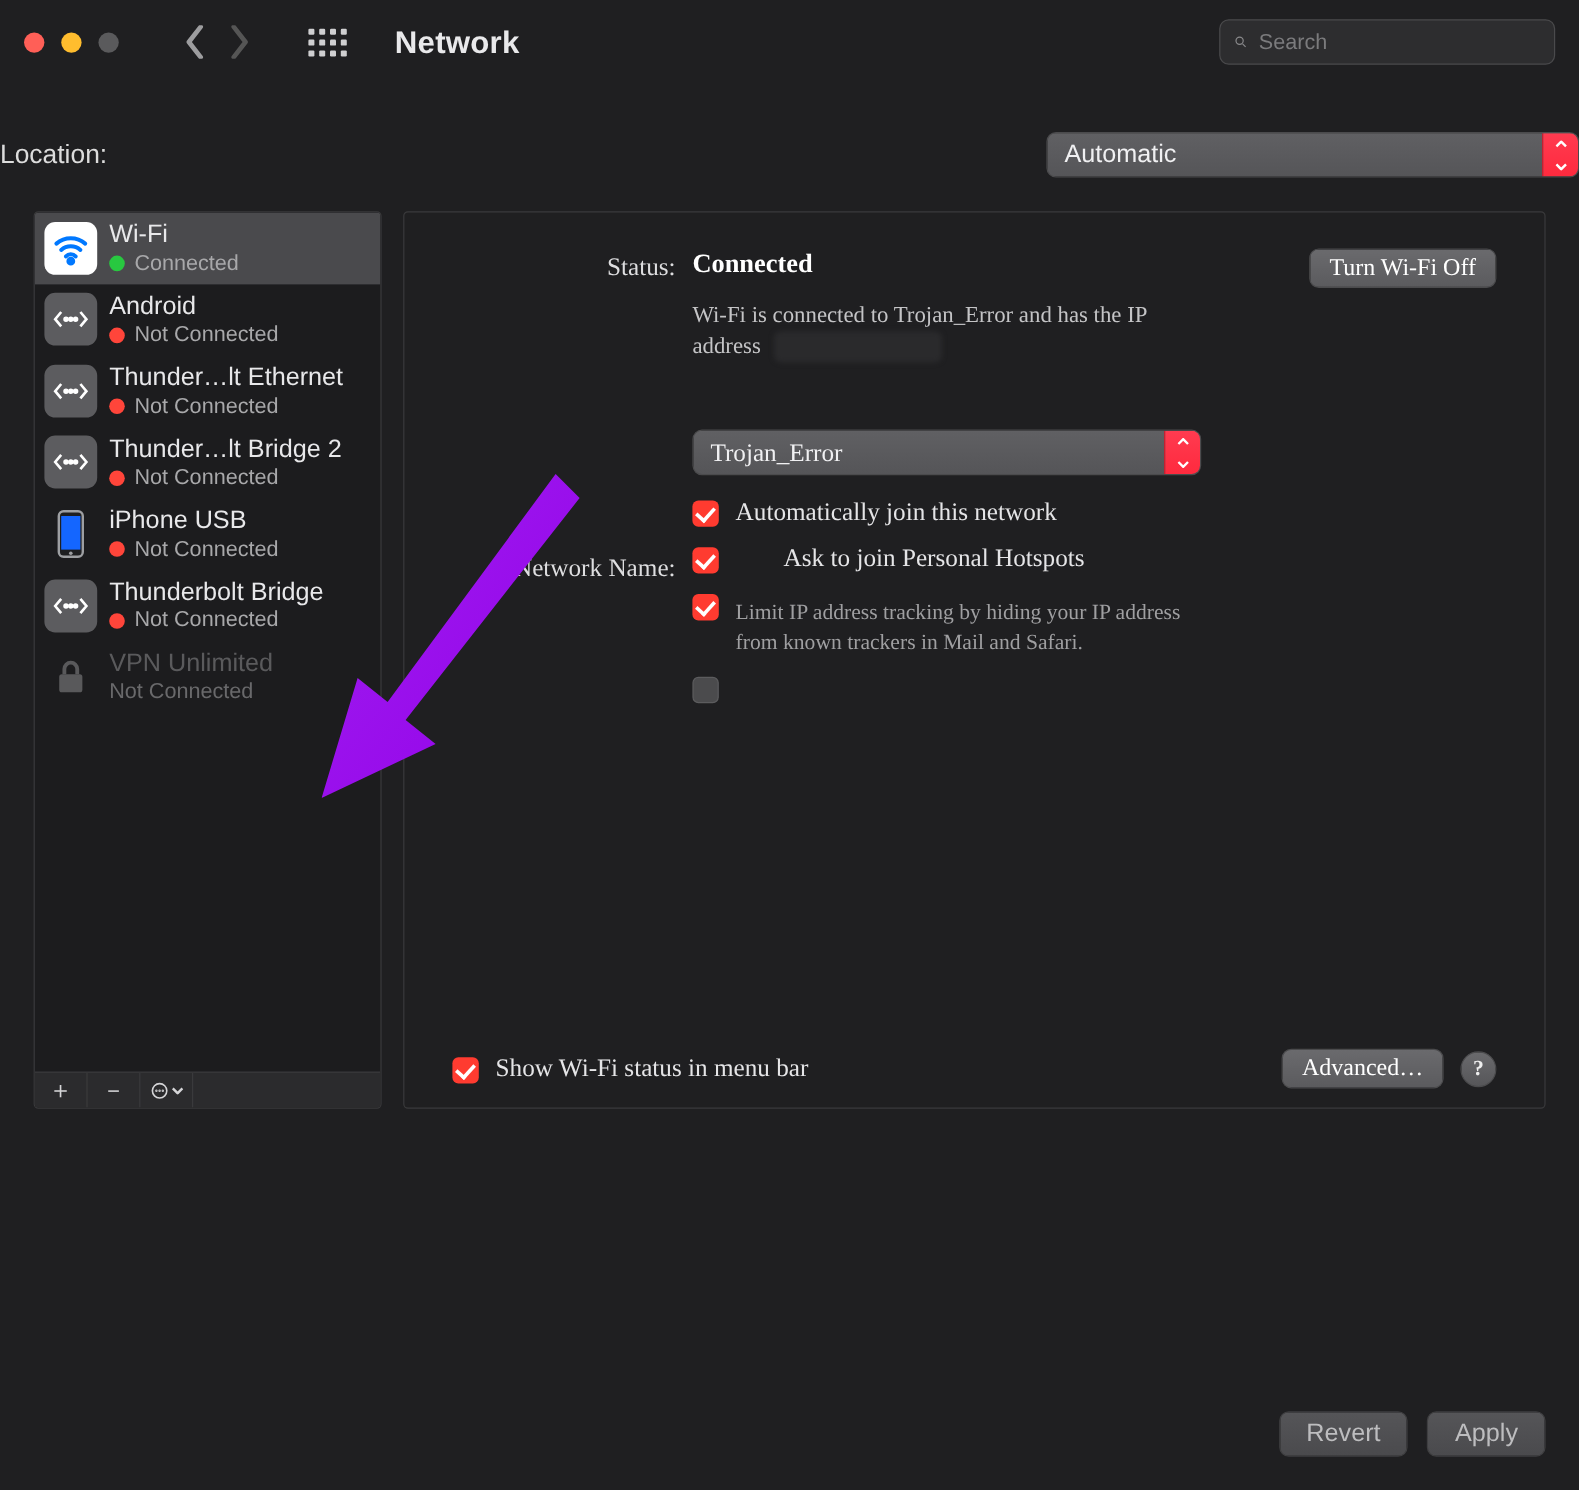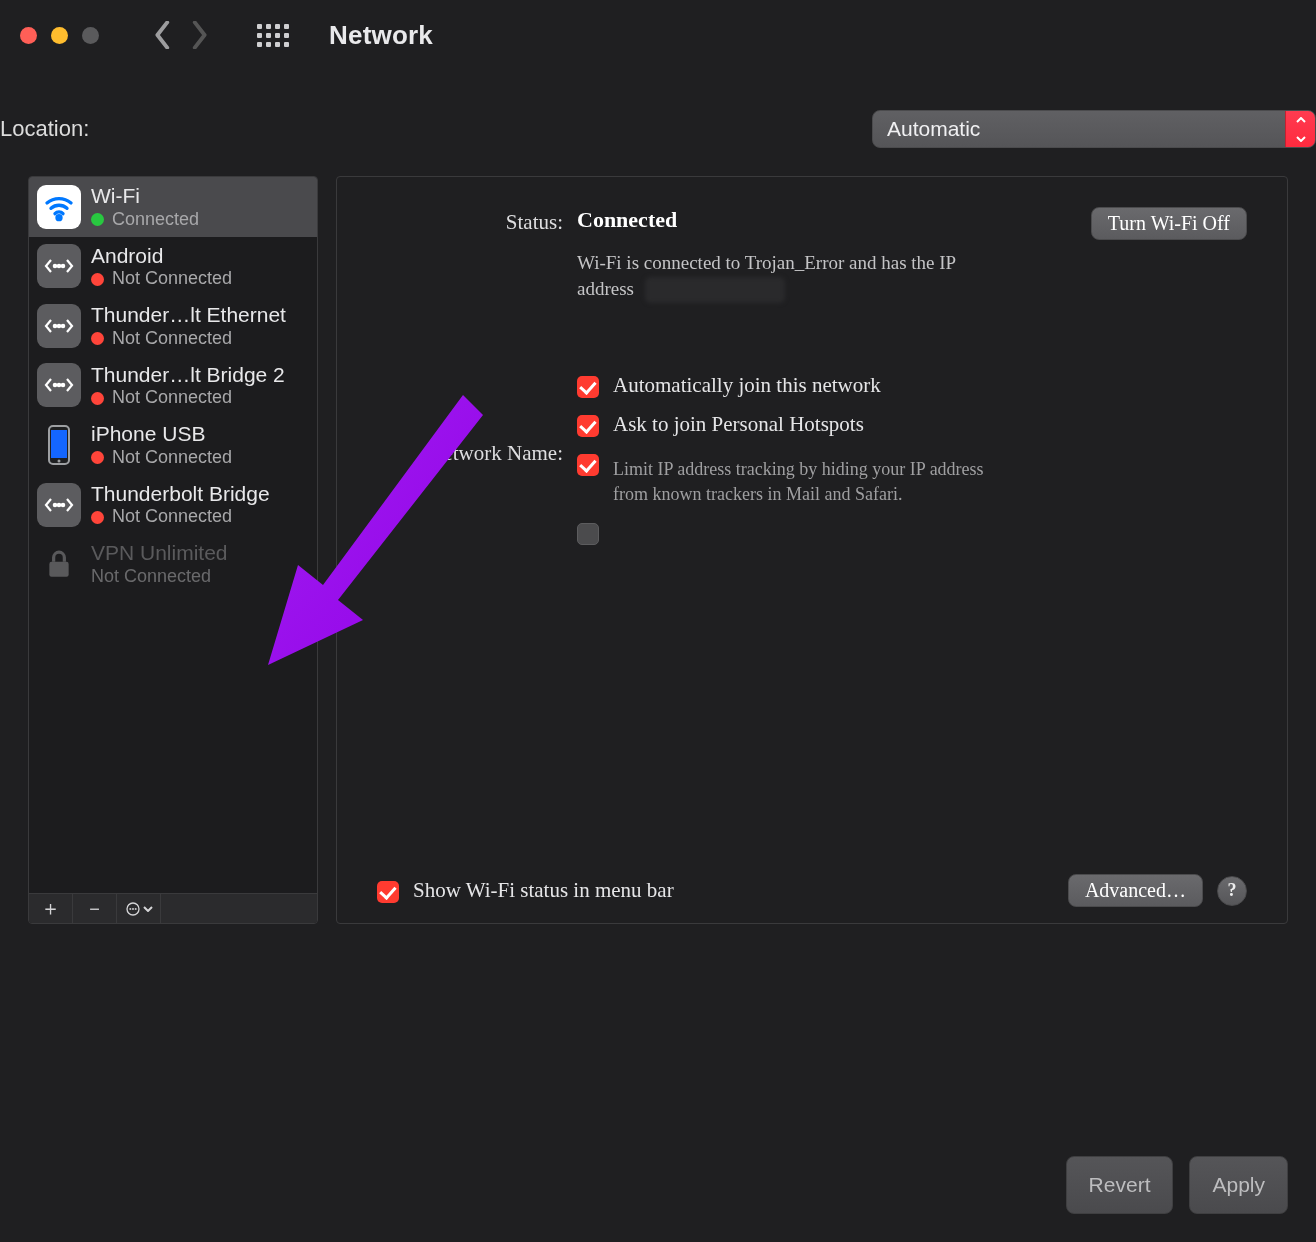--- a/index.html
+++ b/index.html
@@ -217,21 +217,21 @@
 
   
   .bottom-actions {
     position:absolute; right:28px; bottom:28px;
     display:flex; gap:16px;
   }
   .bottom-actions .act-btn {
     background:linear-gradient(#555558,#4a4a4d);
     border:1px solid #3f3f41;
     border-radius:8px;
-    padding:16px 22px; font-size:21px;
+    padding:6px 22px; font-size:21px;
     color:#bdbdbf;
   }
 </style>
 </head>
 <body>
 
 <div class="titlebar">
   <div class="traffic-lights">
     <div class="tl red"></div>
     <div class="tl amber"></div>
@@ -257,20 +257,27 @@
     <span></span>
       <span></span>
       <span></span>
       <span></span>
     <span></span>
       <span></span>
       <span></span>
       <span></span>
   </div>
   <div class="win-title">Network</div>
+  <div class="search-box">
+    <svg width="18" height="18" viewBox="0 0 20 20" fill="none" stroke="#8a8a8c" stroke-width="2">
+        <circle cx="8" cy="8" r="6"></circle>
+        <line x1="13" y1="13" x2="18" y2="18"></line>
+      </svg>
+    <input placeholder="Search" style="">
+  </div>
 </div>
 
 <div class="location-row">
   <label>Location:</label>
   <div class="dropdown location">
     <span>Automatic</span>
     <div class="stepper">
       <div>
           <svg width="10" height="7" viewBox="0 0 10 7" fill="none" stroke-width="2">
             <polyline points="1,5 5,1 9,5"></polyline>
@@ -439,30 +446,45 @@
         <div class="status-desc">
           <span>Wi-Fi is connected to Trojan_Error and has the IP address</span>
           <span class="ip-blur"></span>
         </div>
       </div>
     </div>
 
     <div class="row netname">
       <div class="lbl">Network Name:</div>
       <div class="val">
+        <div class="dropdown netname">
+          <span>Trojan_Error</span>
+          <div class="stepper">
+            <div>
+                <svg width="10" height="7" viewBox="0 0 10 7" fill="none" stroke-width="2">
+                  <polyline points="1,5 5,1 9,5"></polyline>
+                </svg>
+              </div>
+            <div>
+                <svg width="10" height="7" viewBox="0 0 10 7" fill="none" stroke-width="2">
+                  <polyline points="1,2 5,6 9,2"></polyline>
+                </svg>
+              </div>
+          </div>
+        </div>
         <div class="checks" id="checks-host">
             <div class="chk">
               <div class="chk-box on"></div>
               <div style="flex: 1 1 0%;">
                 <div class="chk-text">Automatically join this network</div>
               </div>
             </div>
             <div class="chk">
               <div class="chk-box on"></div>
-              <div style="flex: 1 1 0%;">
+              <div style="flex: 1 1 0%; margin-left: 40px;">
                 <div class="chk-text">Ask to join Personal Hotspots</div>
               </div>
             </div>
             <div class="chk">
               <div class="chk-box on"></div>
               <div style="flex: 1 1 0%;">
                 <div class="desc">Limit IP address tracking by hiding your IP address from known trackers in Mail and Safari.</div>
               </div>
             </div>
             <div class="chk">

